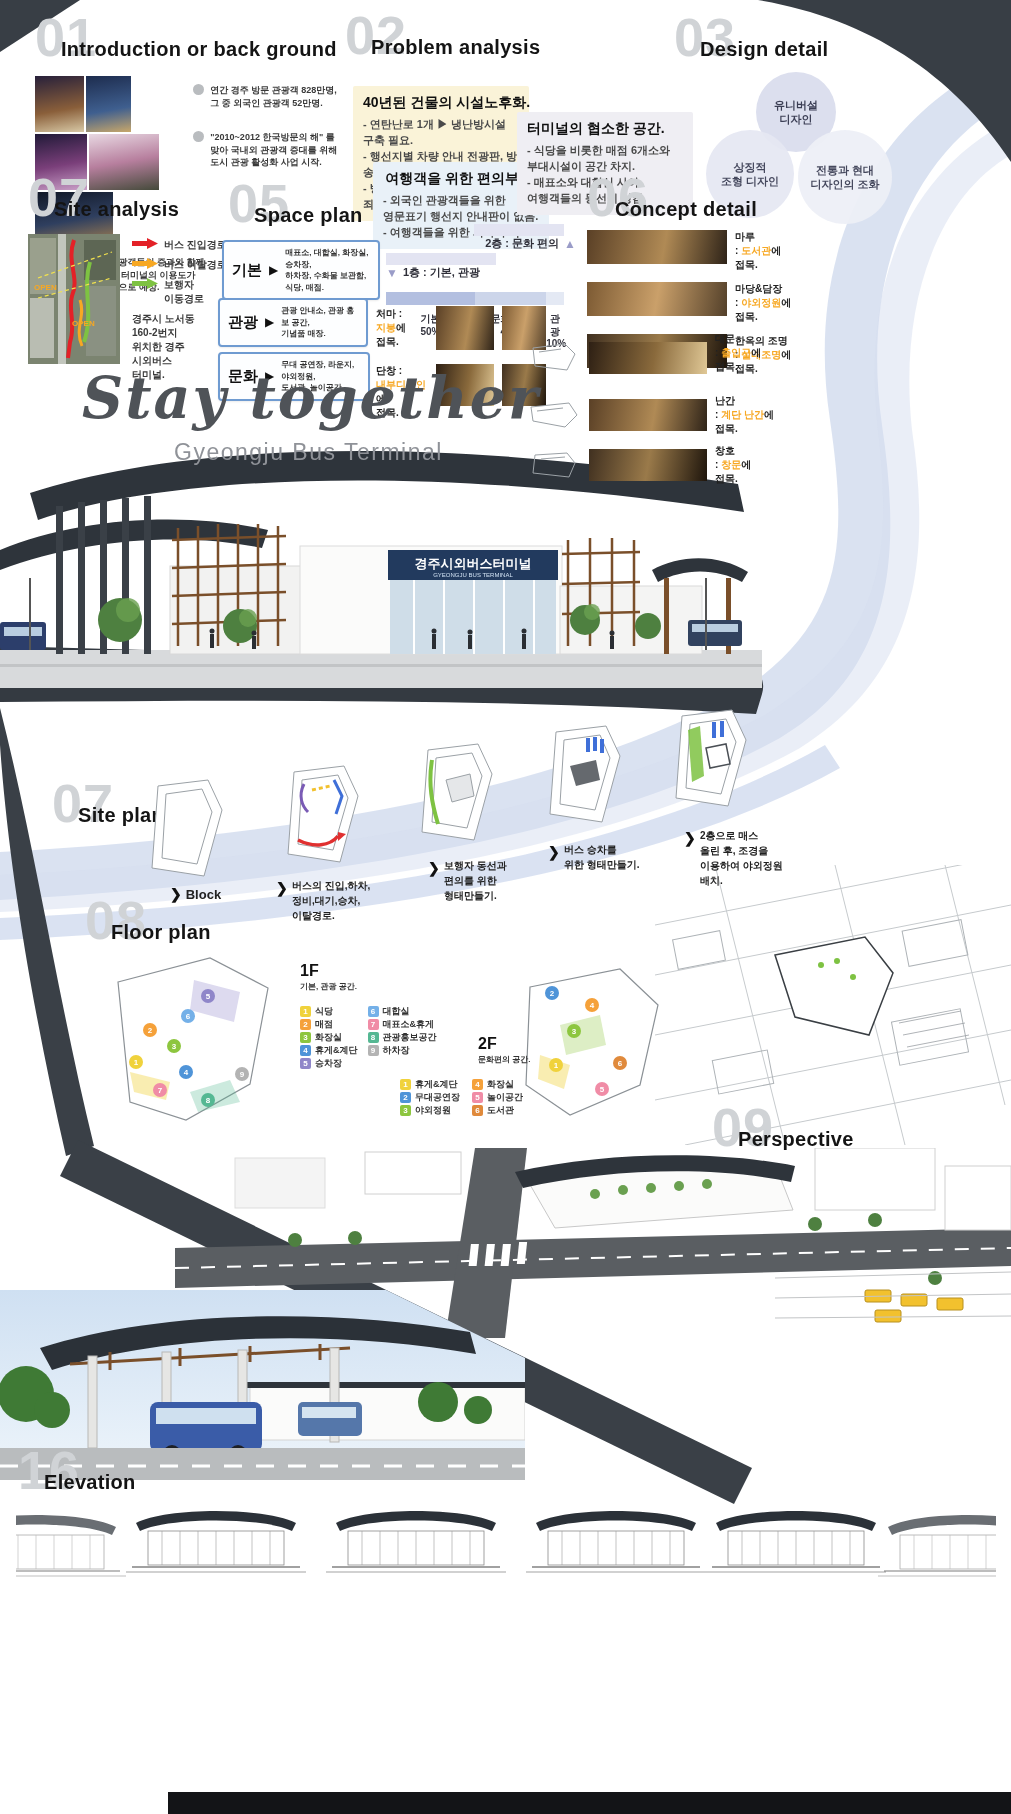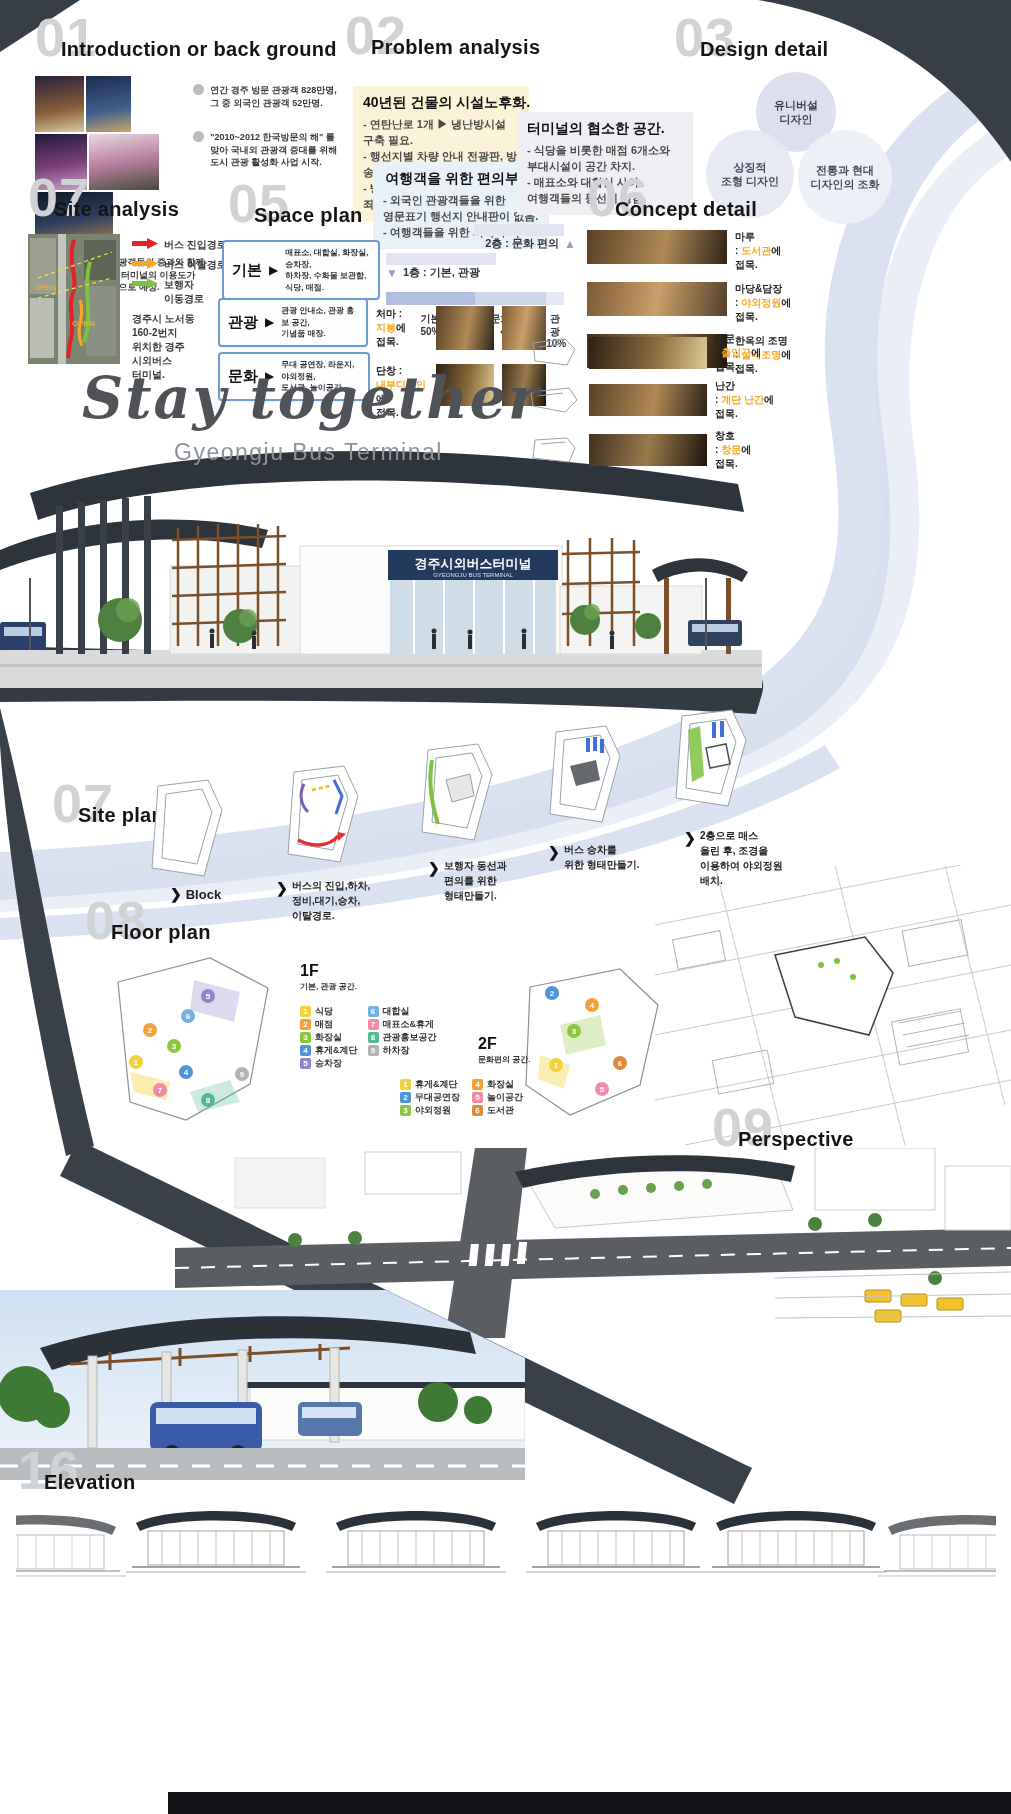--- a/index.html
+++ b/index.html
@@ -287,21 +287,21 @@
         <div class="ph-d" style="width:140px;height:34px"></div>
         <div class="citem" style="width:70px">
           <div>한옥의 조명</div>
           <div><span>:</span> <span class="hl">실내조명</span><span>에</span></div>
           <div>접목.</div>
         </div>
       </div>
     </div>
 
     <div style="position:absolute;left:10px;top:150px">
-      <div style="display:flex;gap:8px;margin-bottom:5px;align-items:center">
+      <div style="display:flex;gap:8px;margin-bottom:20px;align-items:flex-end">
         <svg width="56" height="32" viewBox="0 0 56 32">
             <path d="M8,6 L40,2 L50,12 L42,28 L10,24 Z" fill="none" stroke="#9ba1a6"></path>
             <path d="M14,10 L36,7" stroke="#9ba1a6"></path>
           </svg>
         <div class="ph-c" style="width:118px;height:32px"></div>
         <div class="citem" style="width:66px">
           <div>대문</div>
           <div><span>:</span> <span class="hl">출입구</span><span>에</span></div>
           <div>접목.</div>
         </div>

